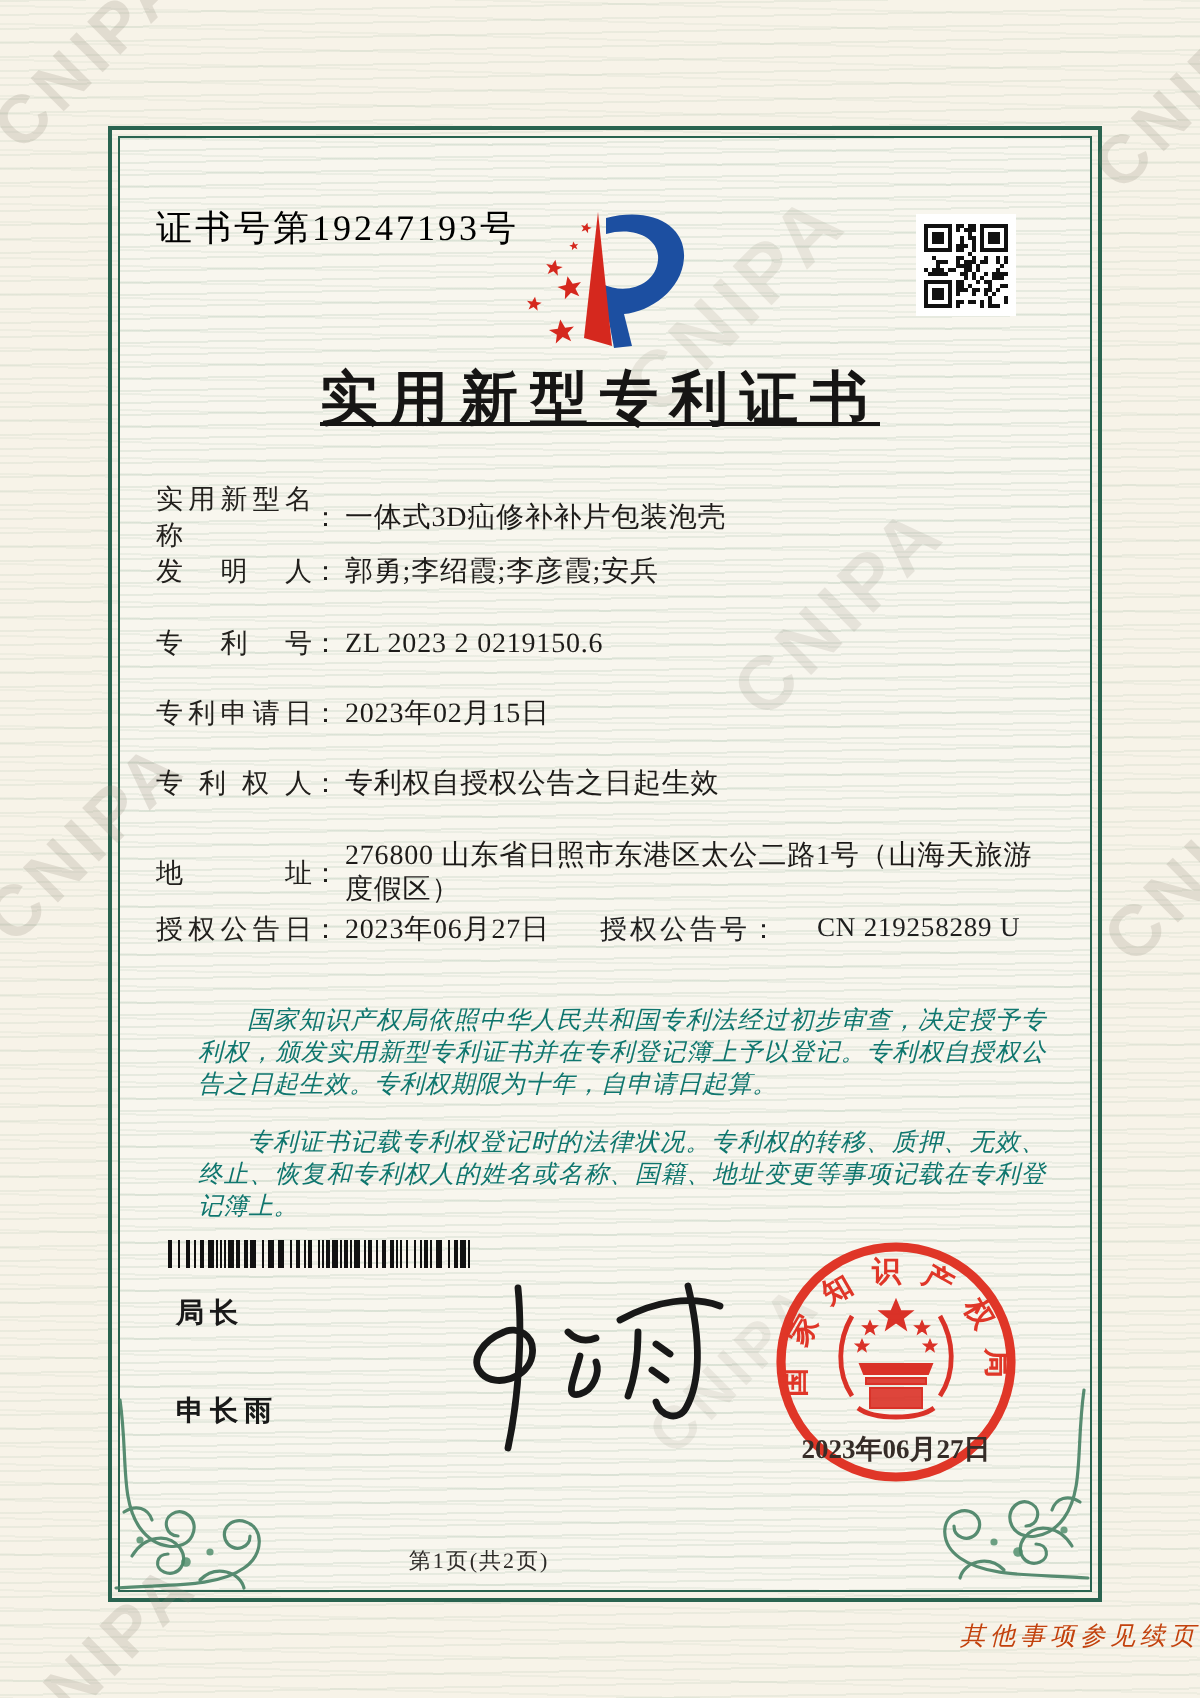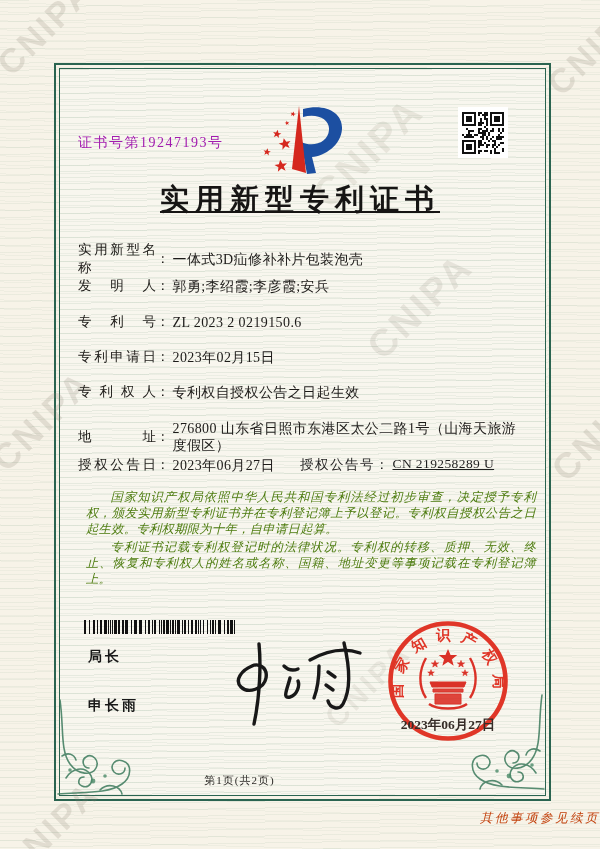--- a/index.html
+++ b/index.html
@@ -26,42 +26,42 @@
       repeating-linear-gradient(181deg, rgba(110,152,122,.09) 0 1px, transparent 1px 8px),
       #f8f6ee;
   }
   .wm{
     position:absolute;z-index:2;pointer-events:none;
     font-family:"Liberation Sans","DejaVu Sans",sans-serif;
     font-weight:bold;color:rgba(138,132,116,.20);
     transform:rotate(-45deg);letter-spacing:3px;white-space:nowrap;
   }
   .content{position:absolute;inset:0;z-index:3;}
-  .certno{position:absolute;left:78px;top:102px;font-size:14px;letter-spacing:1.5px;color:#a21caf;margin-top:32px;}
+  .certno{position:absolute;left:78px;top:102px;font-size:18px;letter-spacing:1.5px;color:#000000;}
   .title{
     position:absolute;left:0;top:180px;width:600px;text-align:center;
     font-size:29px;font-weight:bold;letter-spacing:6px;color:#161514;text-decoration:underline;
   }
   .qr-wrap{position:absolute;left:458px;top:107px;width:50px;height:51px;background:#fff;
     display:flex;align-items:center;justify-content:center;}
   .logo-wrap{position:absolute;left:253px;top:104px;width:94px;height:74px;}
   .frow{position:absolute;left:78px;width:446px;display:flex;align-items:center;font-size:14px;}
   .flabel{
     display:inline-block;width:78px;flex:0 0 78px;font-size:13.5px;
     text-align:justify;text-align-last:justify;text-justify:inter-character;color:#22201d;
   }
   .fcolon{flex:0 0 auto;font-size:13.5px;padding-right:3px;color:#22201d;}
   .fvalue{flex:1;font-size:14px;letter-spacing:.4px;color:#1d1b19;line-height:17px;}
   .grant2{position:absolute;left:300px;top:456px;font-size:13.5px;display:flex;}
   .grant2 .g2label{letter-spacing:1.5px;}
-  .grant2 .g2value{margin-left:4px;letter-spacing:.4px;text-decoration:underline;}
+  .grant2 .g2value{margin-left:20px;letter-spacing:.4px;}
   .paras{position:absolute;left:86px;top:489px;width:450px;text-align:justify;}
   .paras p{
-    margin:0;font-size:12.3px;line-height:16px;text-indent:2em;
-    font-style:italic;color:#4d7c0f;letter-spacing:.3px;
+    margin:13px;font-size:12.3px;line-height:16px;text-indent:2em;
+    font-style:italic;color:#0f766e;letter-spacing:.3px;
   }
   .paras p + p{margin-top:2px;}
   .barcode{position:absolute;left:84px;top:620px;width:156px;height:14px;}
   .signer{position:absolute;left:88px;font-family:"Liberation Sans","DejaVu Sans",sans-serif;
     font-weight:bold;font-size:14px;letter-spacing:3px;color:#191919;}
   .signer.t1{top:648px;} .signer.t2{top:697px;}
   .sig{position:absolute;left:218px;top:636px;}
   .seal{position:absolute;left:385px;top:618px;z-index:4;opacity:.94;}
   .pageno{position:absolute;left:0;top:773px;width:479px;text-align:center;font-size:11px;color:#2c2a27;letter-spacing:1px;}
   .footnote{

